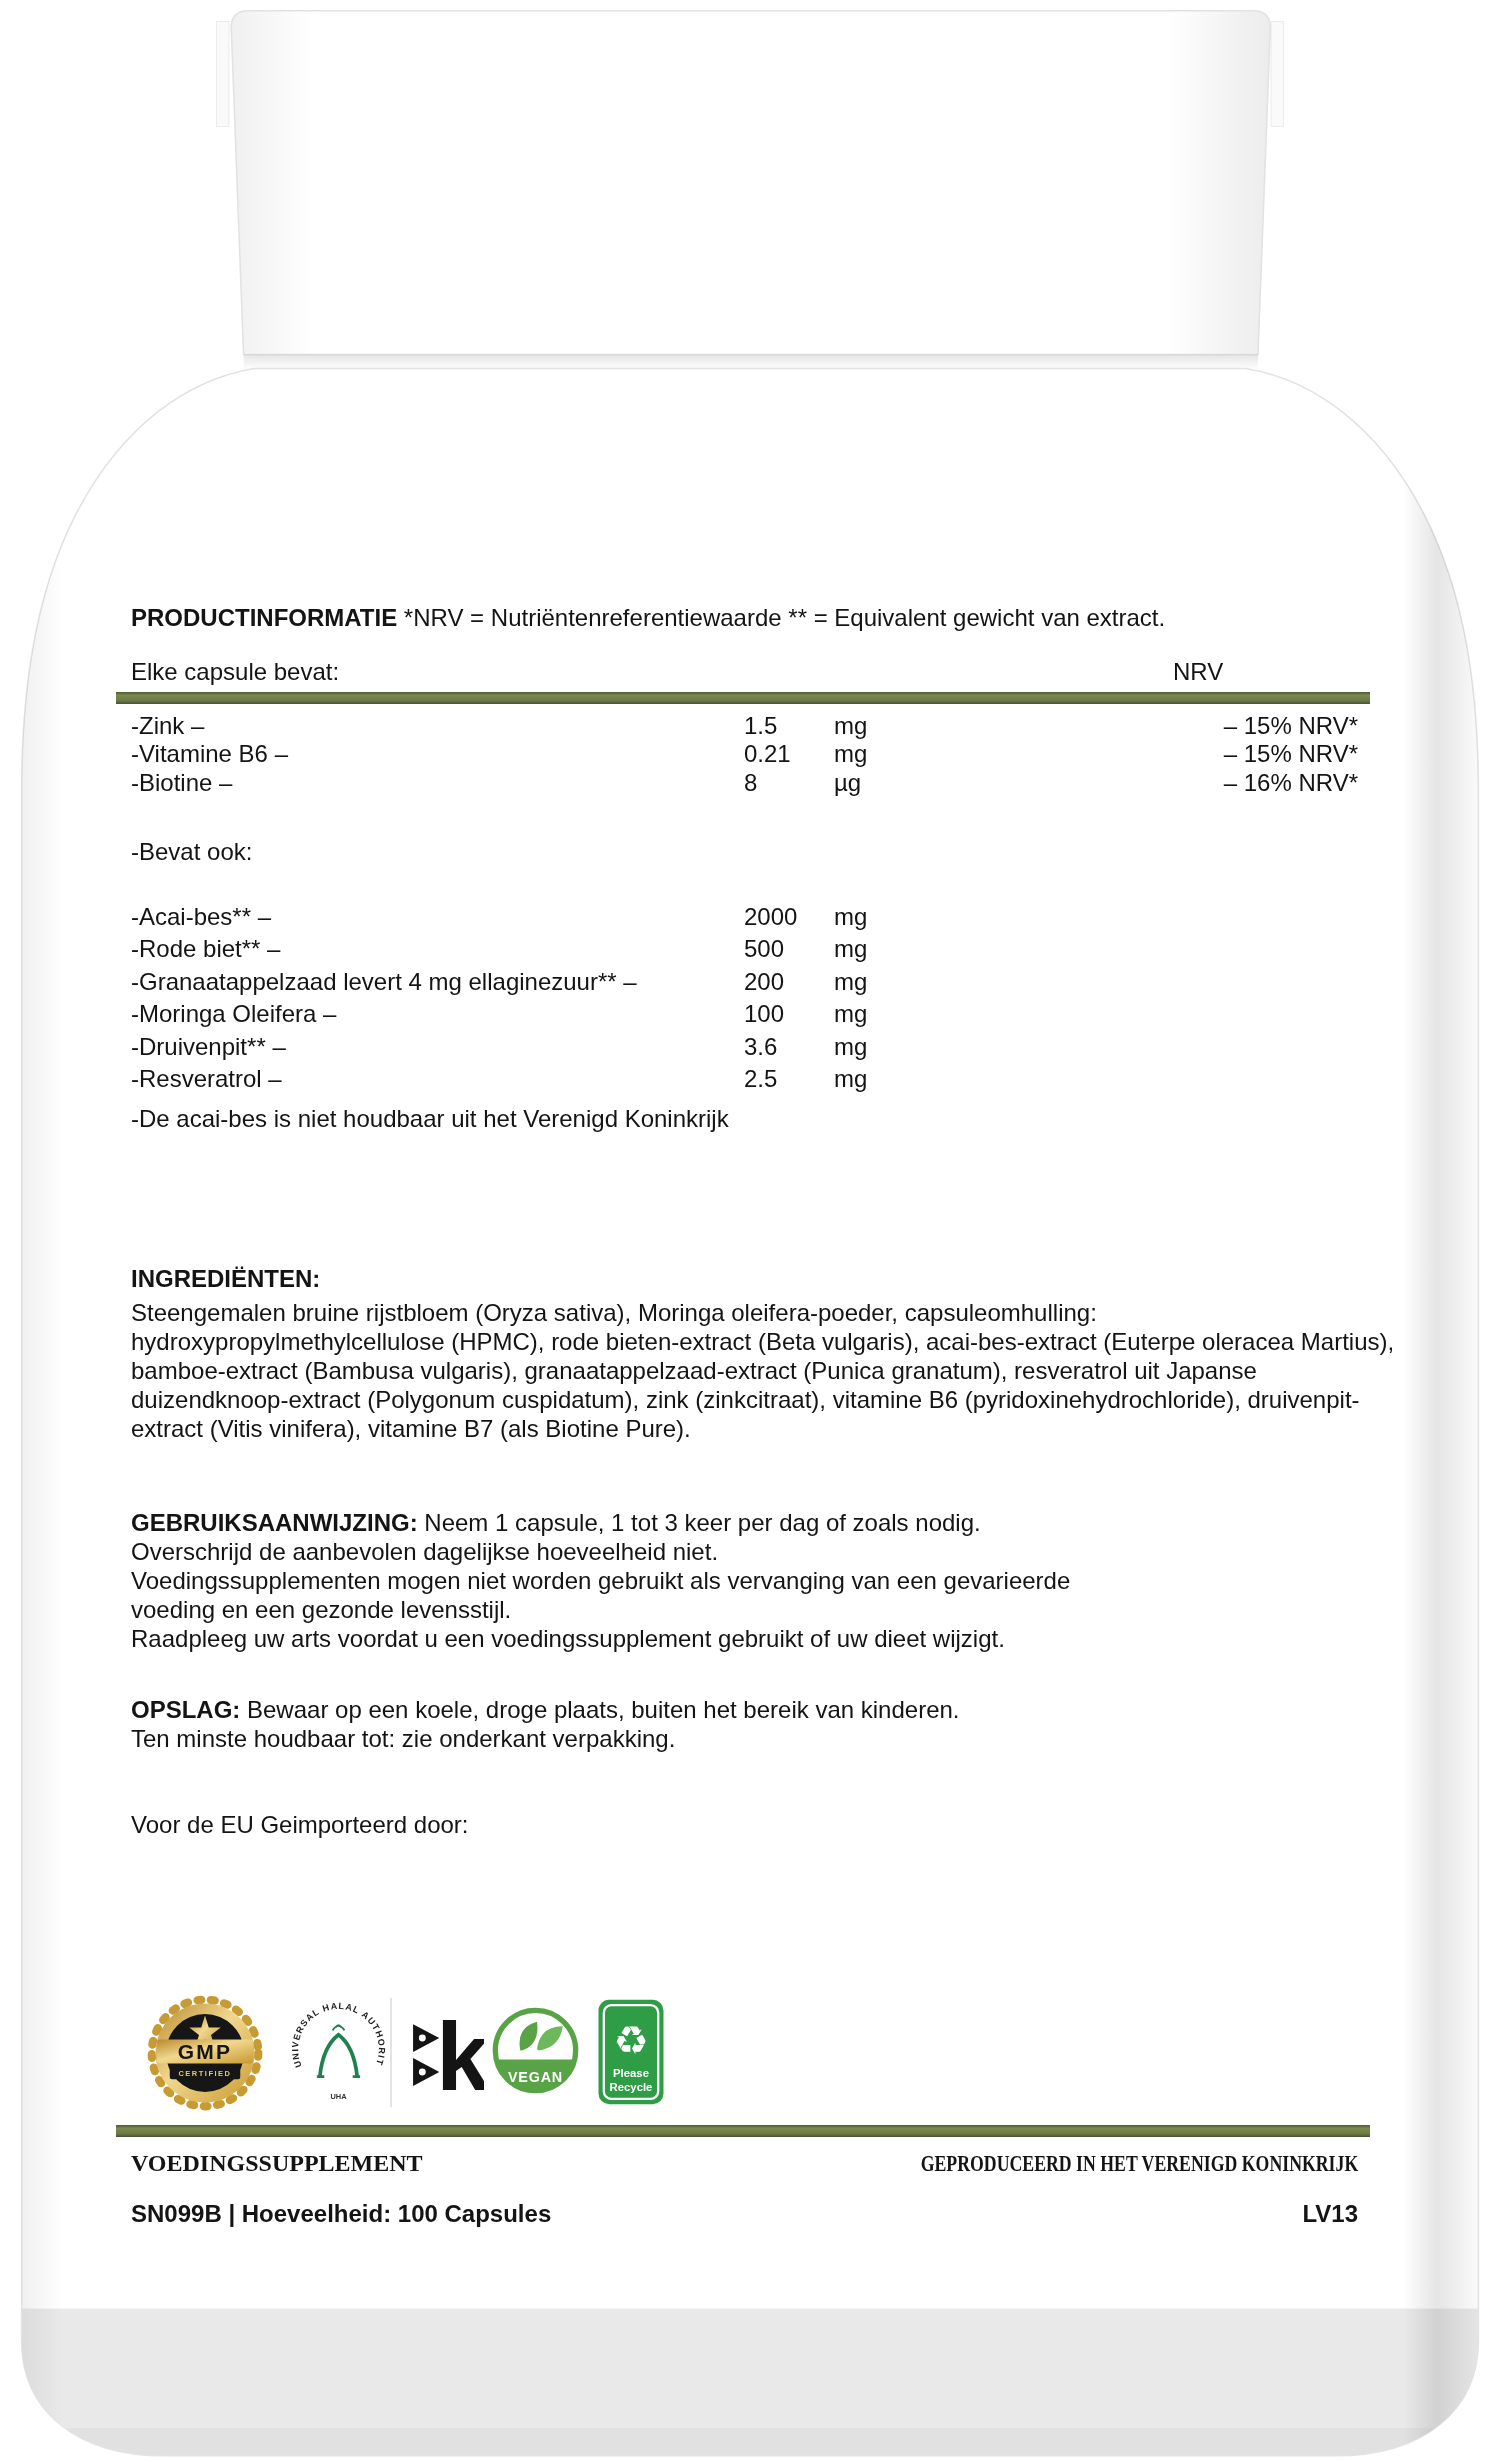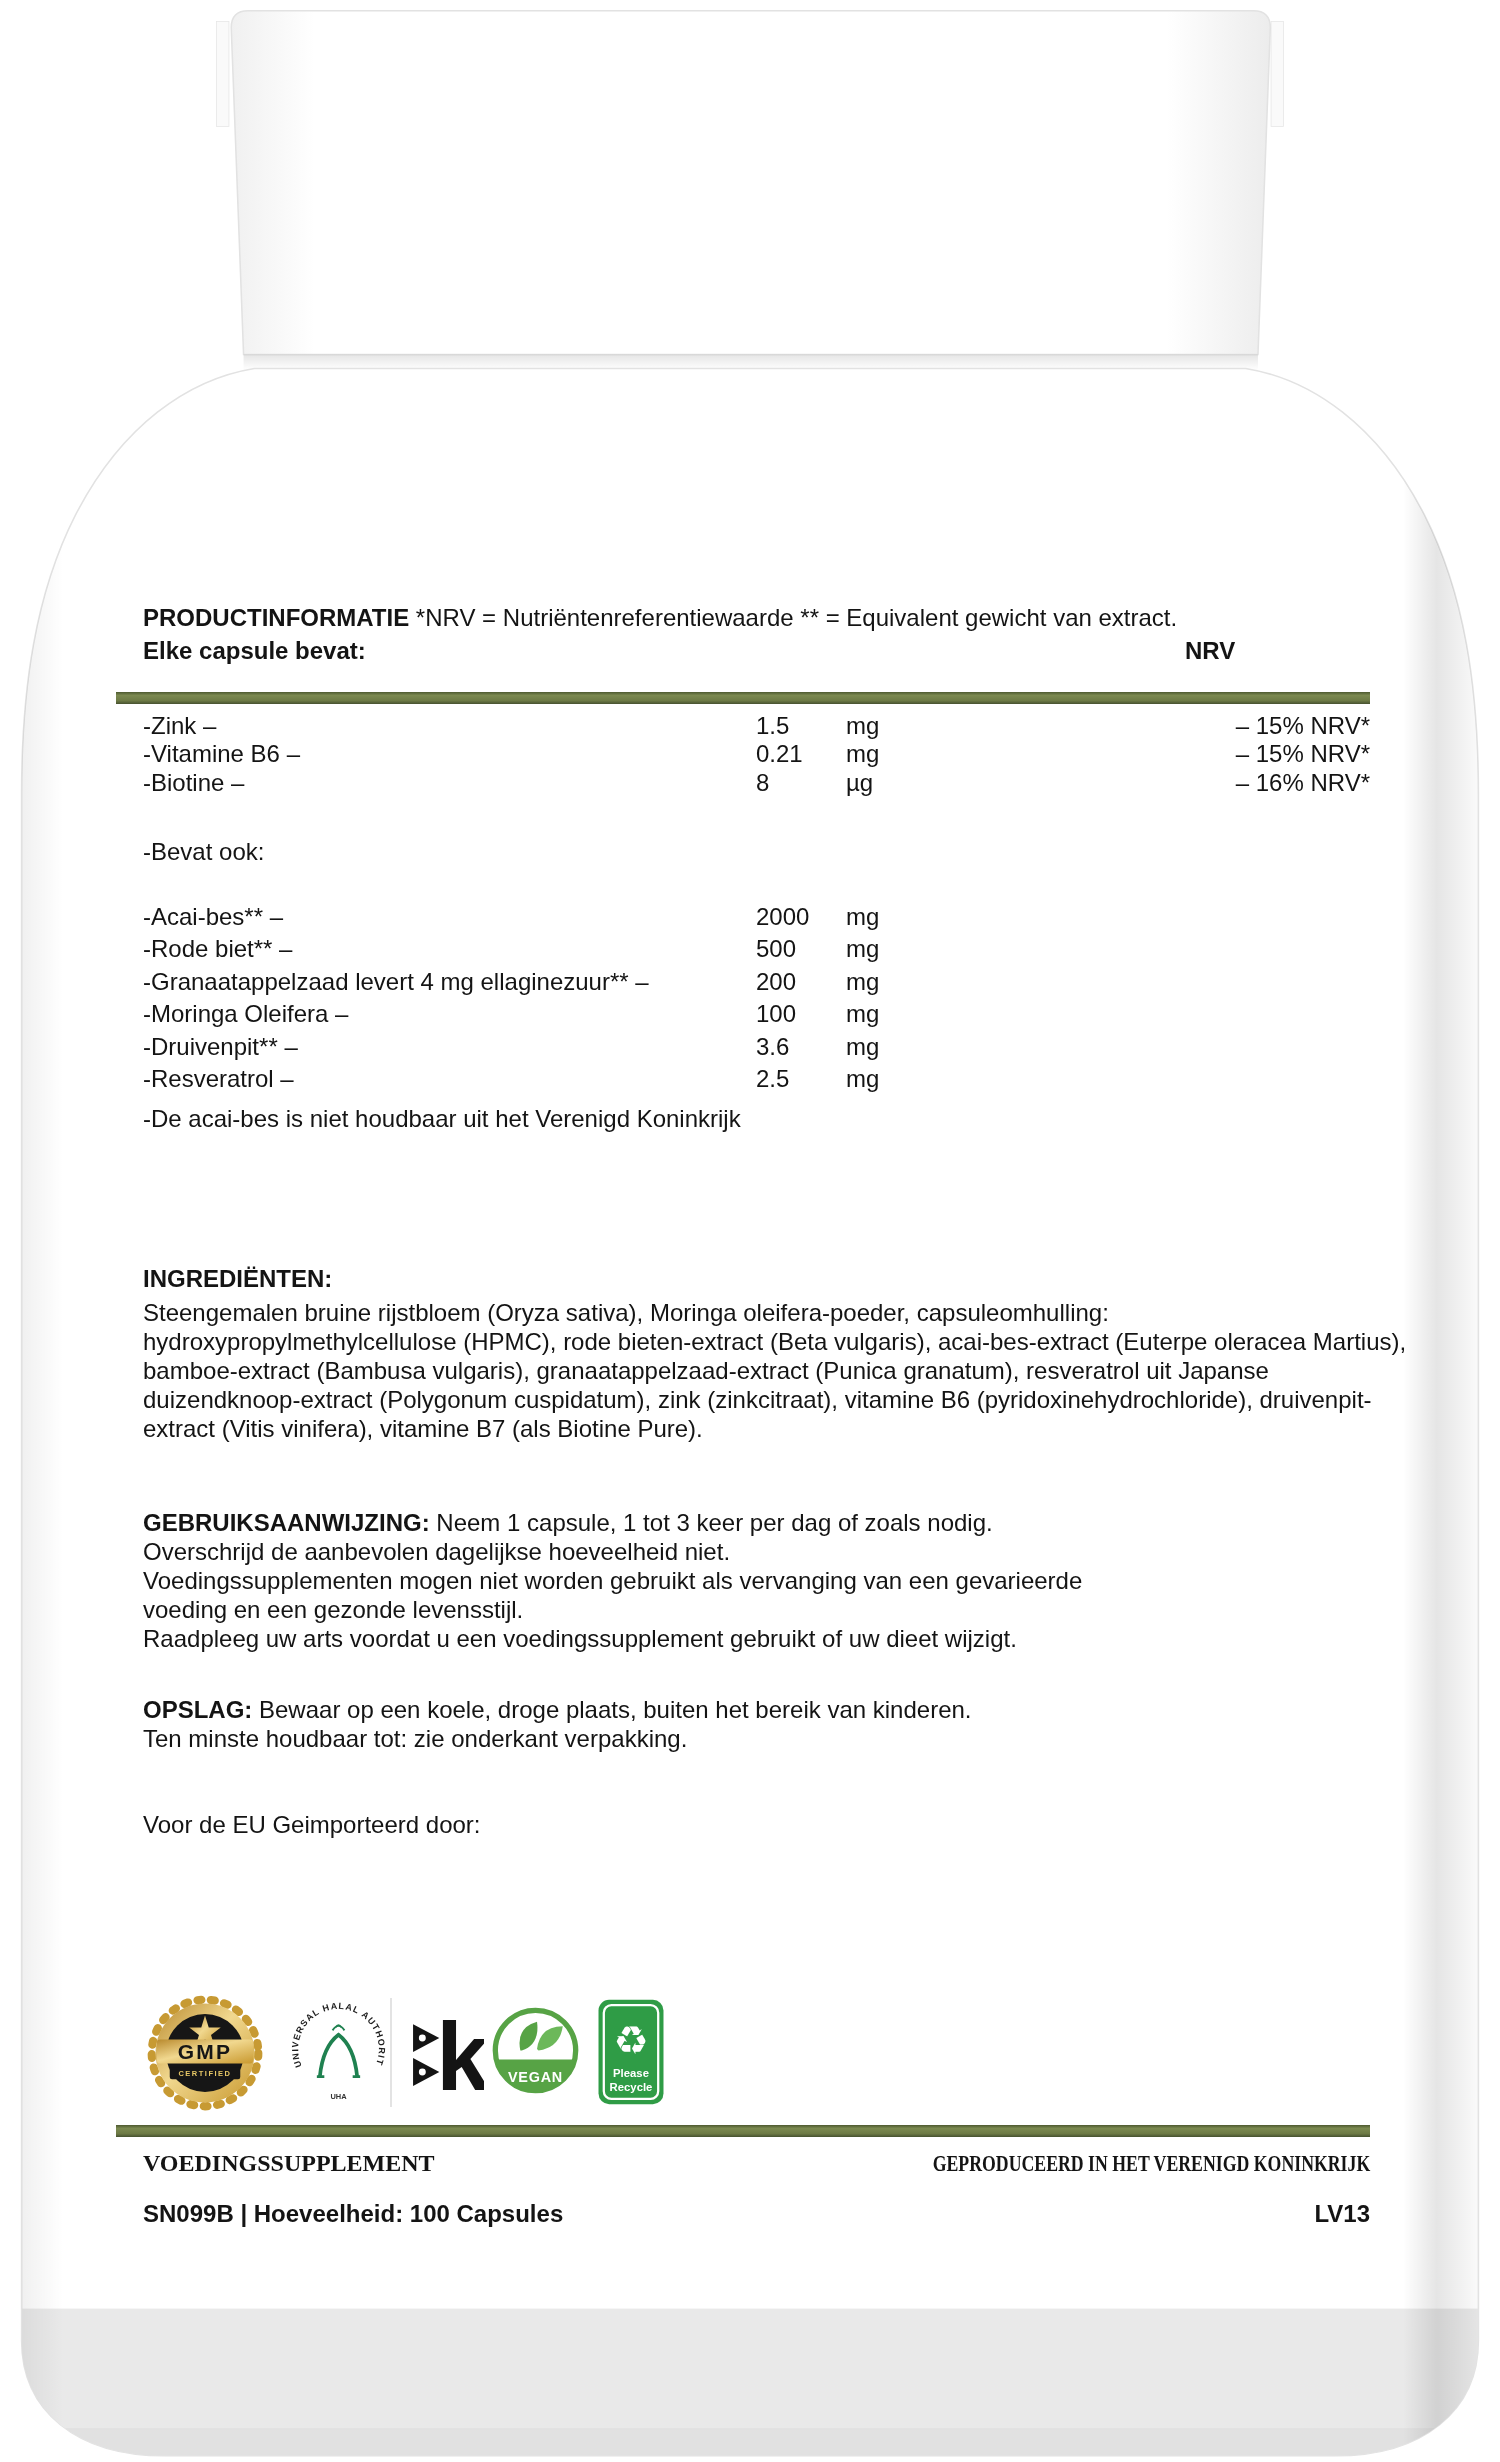--- a/index.html
+++ b/index.html
@@ -1,24 +1,24 @@
 <!DOCTYPE html>
 <html style="font-size:12.3px"><head>
 <meta charset="utf-8">
 <style>
   html,body{margin:0;padding:0;background:#ffffff;}
   .stage{position:relative;width:1500px;height:2462px;overflow:hidden;
          font-family:"Liberation Sans",sans-serif;color:#141414;}
   .stage svg.bottle{position:absolute;left:0;top:0;}
   
   .lc{position:absolute;left:131px;top:0;width:1227px;height:100%;}
-  .lc > div{position:absolute;font-size:24px;line-height:29px;white-space:nowrap;margin-left:12px;}
+  .lc > div{position:absolute;font-size:24px;line-height:29px;white-space:nowrap;}
   .b{font-weight:700;}
   .hline{top:603px;font-size:29px;line-height:34px;}
-  .facts-head{top:636px;width:100%;font-weight:bold;}
+  .facts-head{top:657px;width:100%;}
   .nrv-col{position:absolute;left:1042px;top:0;}
   .bar{position:absolute;left:116px;width:1254px;
        background:linear-gradient(180deg,#4d5930 0%,#7b8950 28%,#6d7a45 72%,#465130 100%);}
   .bar1{top:692px;height:11.6px;}
   .bar2{top:2125px;height:12.3px;}
   .frow{height:28.5px;width:100%;}
   .frow .n{position:absolute;left:0;}
   .frow .v{position:absolute;left:613px;}
   .frow .u{position:absolute;left:703px;}
   .frow .p{position:absolute;right:0;}

